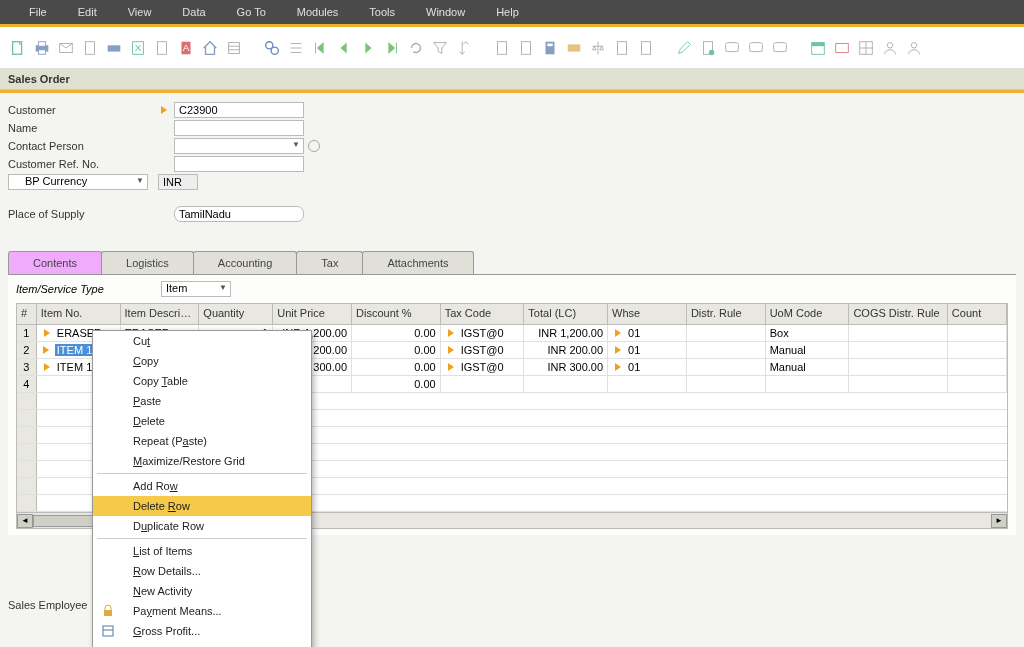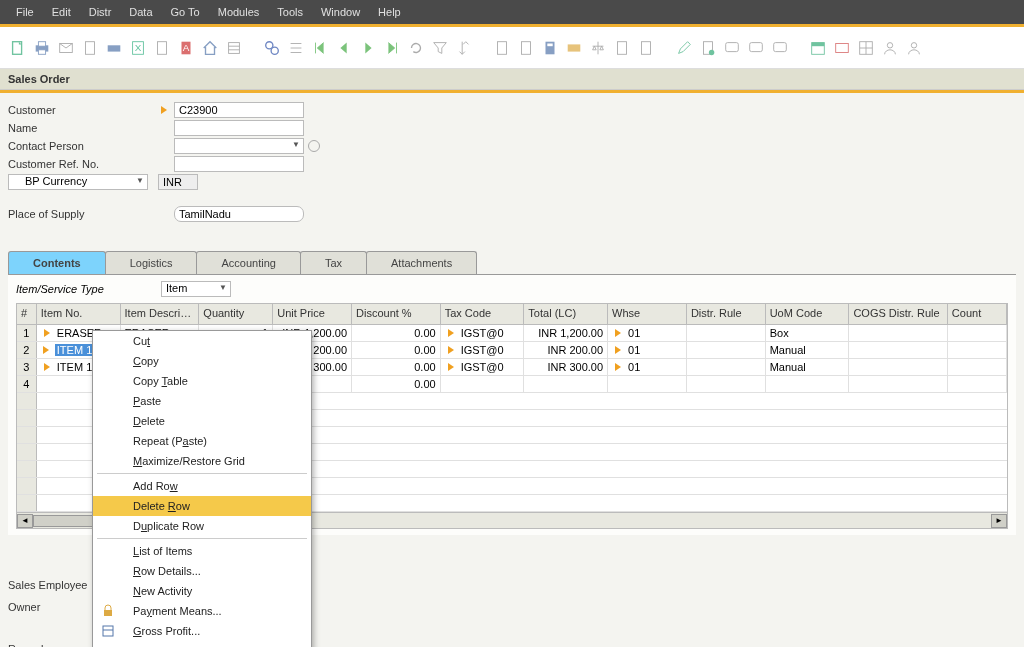--- a/index.html
+++ b/index.html
@@ -1,19 +1,19 @@
 <!DOCTYPE html>
 <html><head>
 <meta charset="utf-8">
 <style>
 * { margin: 0; padding: 0; box-sizing: border-box; font-family: Tahoma, Arial, sans-serif; font-size: 11px; }
 body { background: #f0f0f0; user-select: none; }
 
 .menubar { background: #4a4a4a; color: #e0e0e0; height: 24px; display: flex; align-items: center; padding: 0 8px; gap: 2px; }
-.menubar-item { padding: 4px 8px; cursor: pointer; }
+.menubar-item { padding: 4px 8px; cursor: pointer; margin-left: 13px; }
 
 .toolbar-sep { height: 3px; background: #f0b030; }
 .toolbar { background: #fff; height: 42px; display: flex; align-items: center; padding: 0 8px; gap: 4px; border-bottom: 1px solid #ddd; }
 .tool-icon { width: 20px; height: 20px; display: flex; align-items: center; justify-content: center; cursor: pointer; opacity: 0.7; }
 .tool-icon svg { width: 18px; height: 18px; }
 .tool-gap { width: 10px; }
 
 .doc-title { background: #e0e0d0; padding: 4px 8px; font-weight: bold; color: #333; border-bottom: 1px solid #ccc; }
 .gold-sep { height: 3px; background: #f0b030; }
 
@@ -23,21 +23,21 @@
 .form-input { border: 1px solid #bbb; background: #fff; height: 16px; padding: 0 4px; width: 130px; }
 .form-dropdown { border: 1px solid #bbb; background: #fff; height: 16px; width: 130px; position: relative; }
 .form-dropdown::after { content: "▼"; position: absolute; right: 3px; top: 1px; font-size: 8px; color: #555; }
 .link-arrow { width: 14px; height: 14px; display: inline-flex; align-items: center; justify-content: center; margin-right: 2px; }
 .link-arrow svg { width: 12px; height: 12px; }
 .circle-ind { width: 12px; height: 12px; border: 1px solid #aaa; border-radius: 50%; margin-left: 4px; }
 
 .tabs-area { background: #f4f4f0; padding: 0 8px; }
 .tabs { display: flex; border-bottom: 1px solid #999; }
 .tab { padding: 5px 24px; background: #e0e0d8; border: 1px solid #999; border-bottom: none; margin-right: -1px; cursor: pointer; color: #444; border-top-left-radius: 3px; border-top-right-radius: 3px; }
-.tab.active { background: #7dd3fc; font-weight: bold; position: relative; z-index: 2; }
+.tab.active { background: #f0abfc; font-weight: normal; position: relative; z-index: 2; }
 
 .grid-section { background: #fdfdfb; padding: 6px 8px; }
 .subform-row { display: flex; align-items: center; margin-bottom: 6px; }
 .subform-label { width: 145px; font-style: italic; }
 
 .grid { border: 1px solid #bbb; background: #fff; position: relative; }
 .grid-header { display: flex; background: #e8e8e0; border-bottom: 1px solid #bbb; }
 .grid-header-cell { border-right: 1px solid #bbb; padding: 3px 4px; color: #333; height: 20px; overflow: hidden; white-space: nowrap; text-overflow: ellipsis; }
 .grid-row { display: flex; border-bottom: 1px solid #e0e0e0; height: 17px; }
 .grid-cell { border-right: 1px solid #e0e0e0; padding: 1px 4px; overflow: hidden; white-space: nowrap; display: flex; align-items: center; }
@@ -66,29 +66,29 @@
 .sb-thumb { position: absolute; left: 0; width: 200px; height: 12px; top: 1px; background: #d0d0c8; border: 1px solid #999; }
 
 .context-menu { position: absolute; left: 92px; top: 330px; width: 220px; background: #fff; border: 1px solid #999; box-shadow: 2px 2px 6px rgba(0,0,0,0.3); z-index: 100; }
 .ctx-item { padding: 4px 10px 4px 40px; color: #222; cursor: pointer; position: relative; }
 .ctx-item.highlighted { background: #f5c94a; }
 .ctx-item .ul { text-decoration: underline; }
 .ctx-sep { height: 1px; background: #ccc; margin: 2px 4px; }
 .ctx-icon { position: absolute; left: 8px; top: 3px; width: 14px; height: 14px; }
 
 .footer-fields { background: #f4f4f0; padding: 6px 8px; }
-.footer-row { display: flex; align-items: flex-end; height: 20px; margin-bottom: 2px; }
+.footer-row { display: flex; align-items: flex-start; height: 20px; margin-bottom: 2px; margin-top: 28px; }
 </style>
 </head>
 <body>
 
 <div class="menubar">
   <div class="menubar-item">File</div>
   <div class="menubar-item">Edit</div>
-  <div class="menubar-item">Distr</div>
+  <div class="menubar-item">View</div>
   <div class="menubar-item">Data</div>
   <div class="menubar-item">Go To</div>
   <div class="menubar-item">Modules</div>
   <div class="menubar-item">Tools</div>
   <div class="menubar-item">Window</div>
   <div class="menubar-item">Help</div>
 </div>
 <div class="toolbar-sep"></div>
 
 <div class="toolbar">

